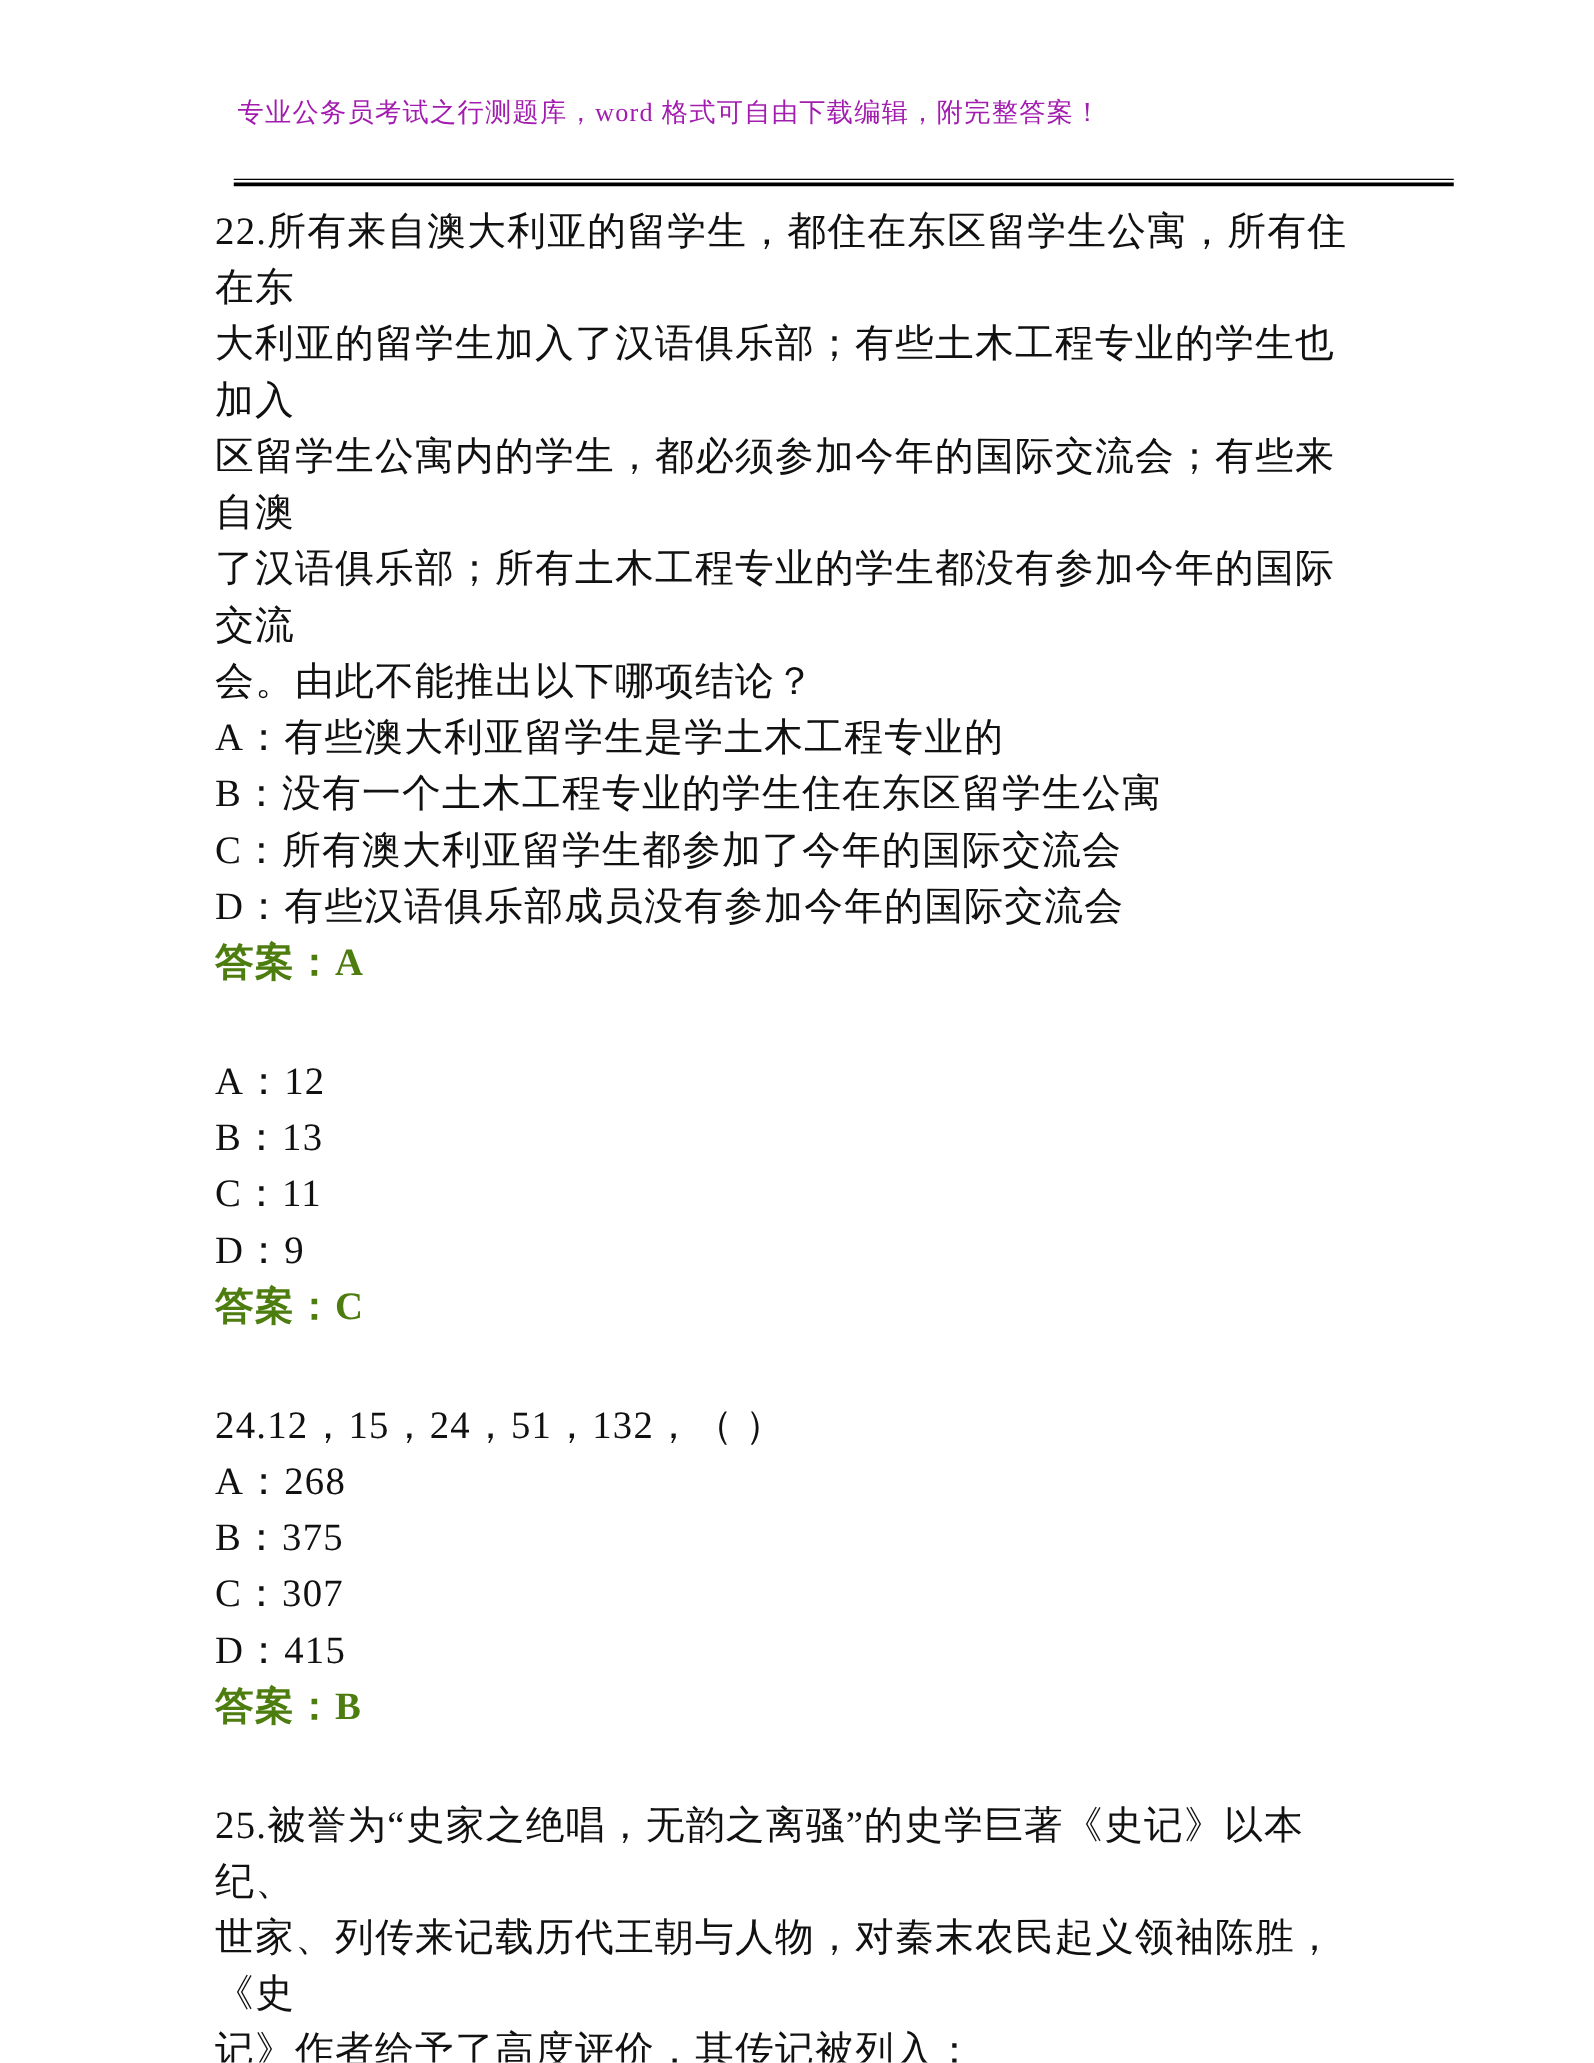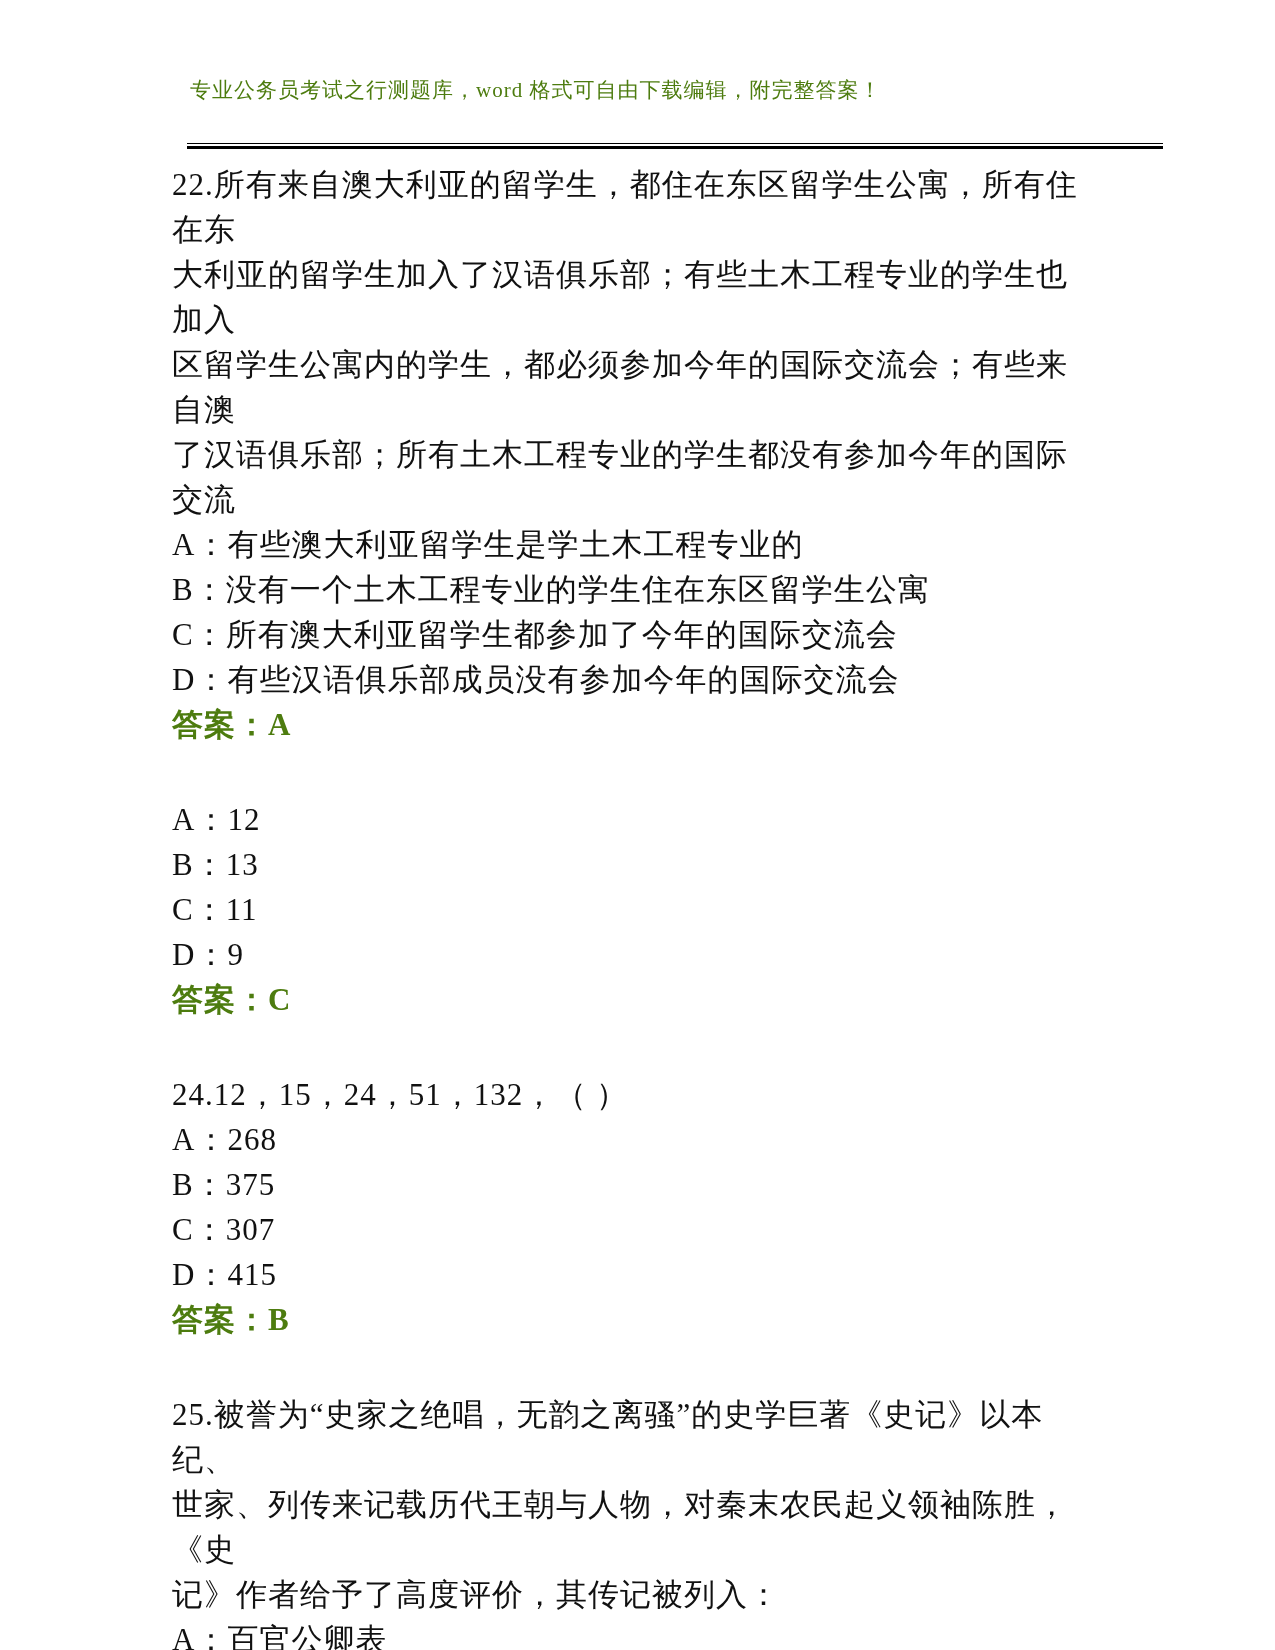--- a/index.html
+++ b/index.html
@@ -21,21 +21,21 @@
     background: #ffffff;
   }
   .header-title {
     position: absolute;
     left: 190px;
     top: 76px;
     width: 980px;
     font-size: 21px;
     line-height: 28px;
     letter-spacing: 1px;
-    color: #4d7c0f;
+    color: #a21caf;
     white-space: pre-wrap;
   }
   .header-rule {
     position: absolute;
     left: 187px;
     top: 143px;
     width: 976px;
     height: 2px;
     border-top: 1px solid #000000;
     border-bottom: 3px solid #000000;
@@ -68,20 +68,21 @@
 
   <div class="header-rule"></div>
 
   <div class="content">
 
     <div>
       <div class="line">22.所有来自澳大利亚的留学生，都住在东区留学生公寓，所有住在东</div>
       <div class="line">大利亚的留学生加入了汉语俱乐部；有些土木工程专业的学生也加入</div>
       <div class="line">区留学生公寓内的学生，都必须参加今年的国际交流会；有些来自澳</div>
       <div class="line">了汉语俱乐部；所有土木工程专业的学生都没有参加今年的国际交流</div>
+      <div class="line">会。由此不能推出以下哪项结论？</div>
       <div class="line">A：有些澳大利亚留学生是学土木工程专业的</div>
       <div class="line">B：没有一个土木工程专业的学生住在东区留学生公寓</div>
       <div class="line">C：所有澳大利亚留学生都参加了今年的国际交流会</div>
       <div class="line">D：有些汉语俱乐部成员没有参加今年的国际交流会</div>
       <div class="line answer">答案：A</div>
     </div>
 
     <div>
       <div class="line">A：12</div>
       <div class="line">B：13</div>

